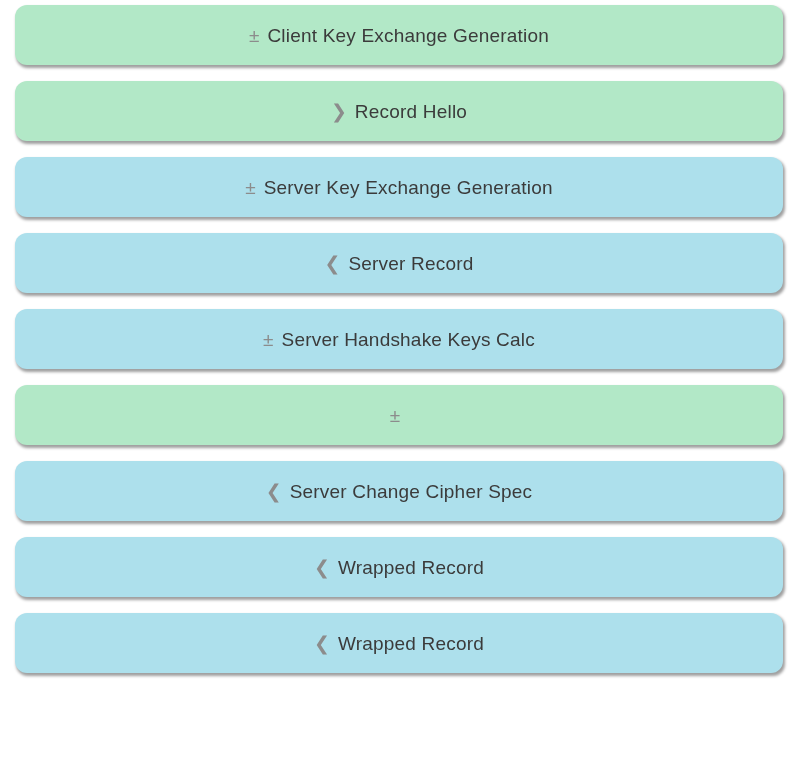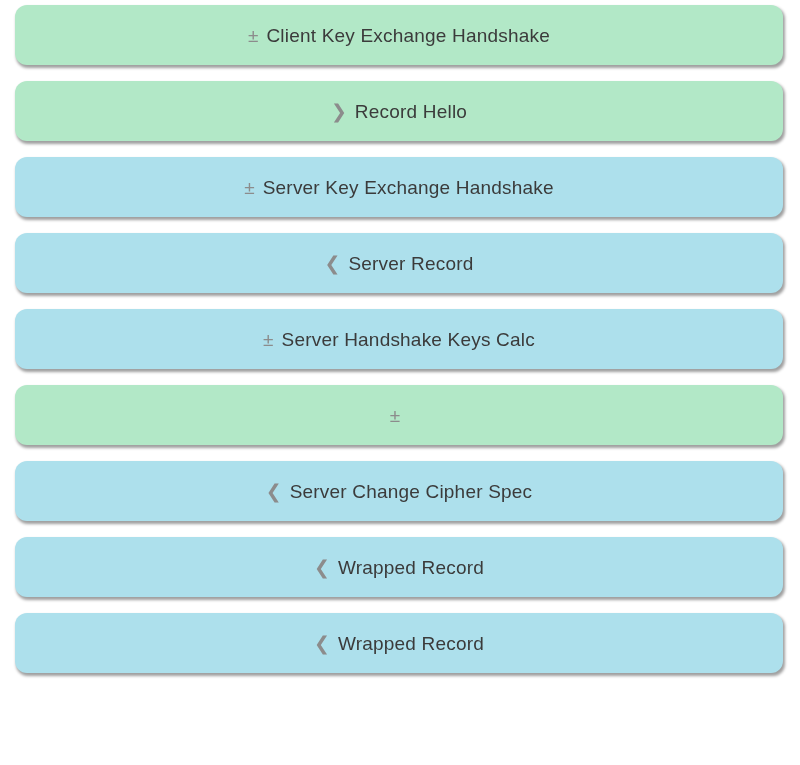--- a/index.html
+++ b/index.html
@@ -63,37 +63,37 @@
 </style>
 </head>
 <body>
 
 <div class="sequence">
 
     <div class="row">
 
       <div class="box client">
         <span class="icon">±</span>
-        <span class="label">Client Key Exchange Handshake</span>
+        <span class="label">Client Key Exchange Generation</span>
       </div>
     </div>
 
     <div class="row">
 
       <div class="box client">
         <span class="icon">❯</span>
         <span class="label">Record Hello</span>
       </div>
     </div>
 
     <div class="row">
 
       <div class="box server">
         <span class="icon">±</span>
-        <span class="label">Server Key Exchange Handshake</span>
+        <span class="label">Server Key Exchange Generation</span>
       </div>
     </div>
 
     <div class="row">
 
       <div class="box server">
         <span class="icon">❮</span>
         <span class="label">Server Record</span>
       </div>
     </div>

